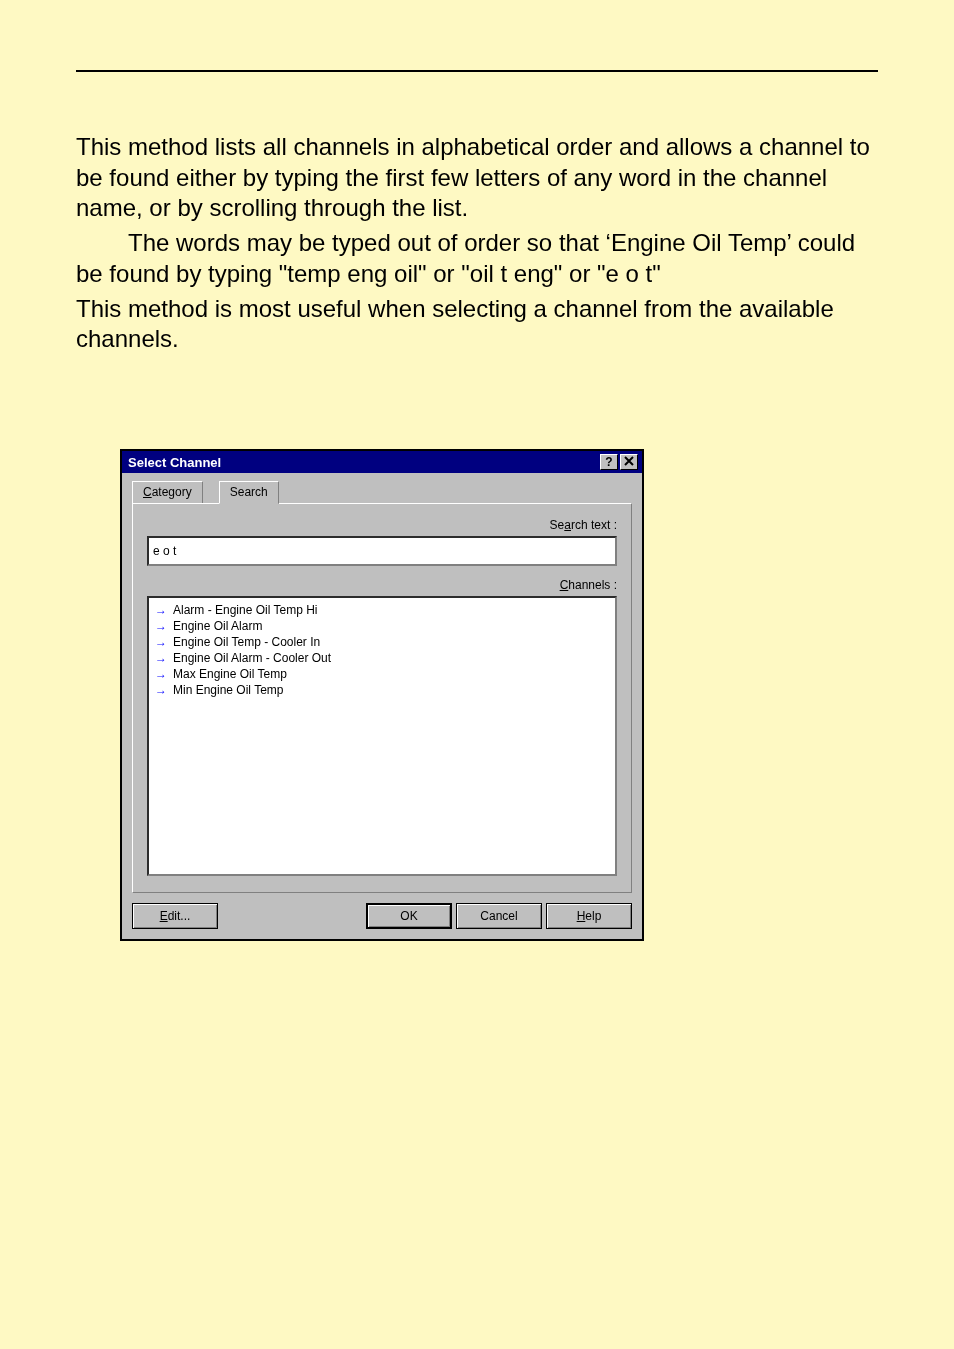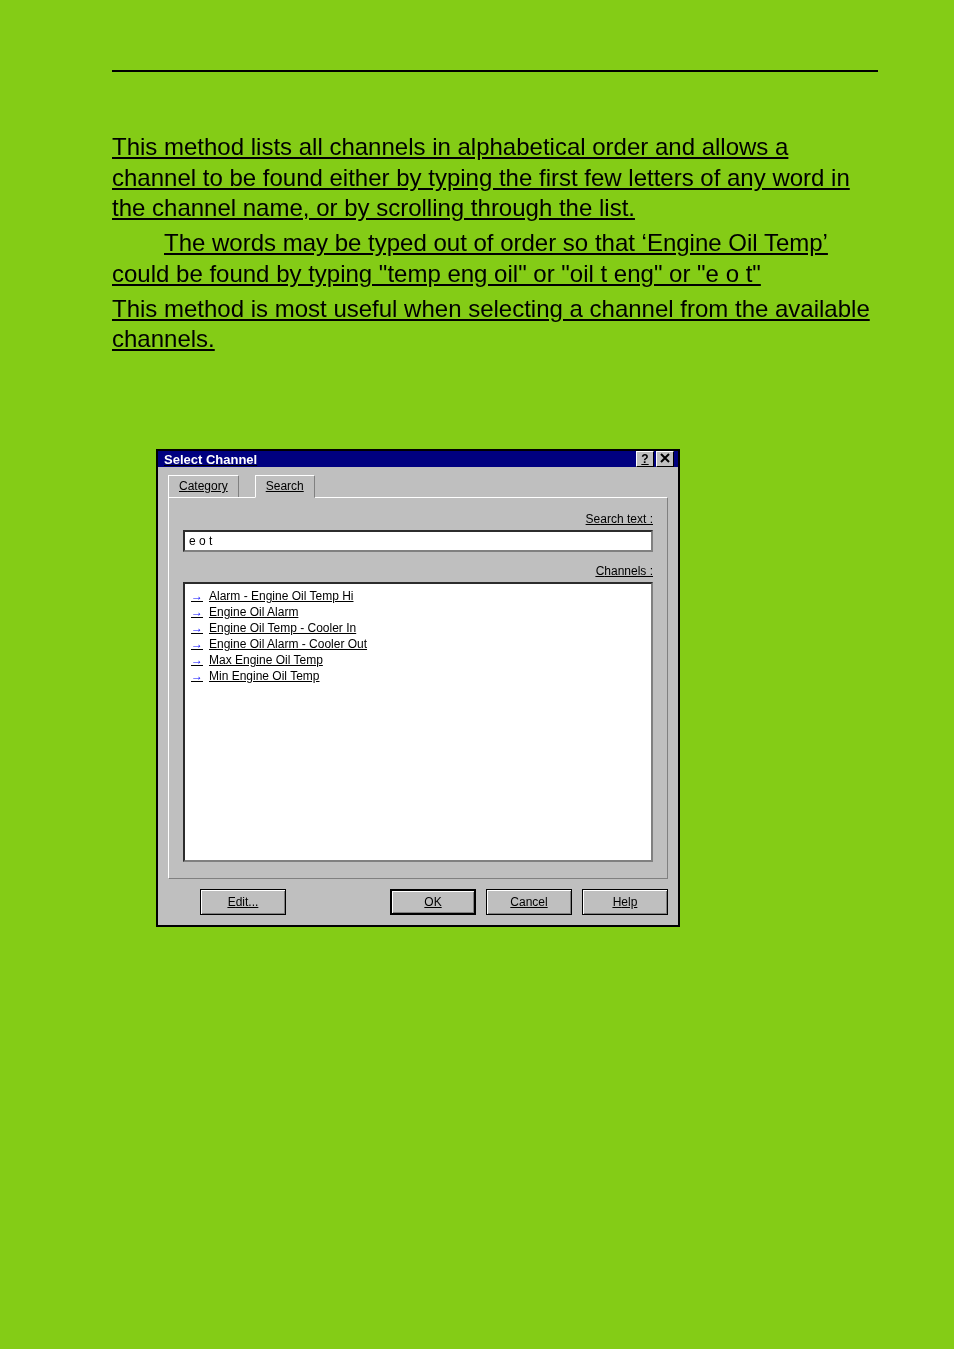--- a/index.html
+++ b/index.html
@@ -6,23 +6,22 @@
   html, body {
     margin: 0;
     padding: 0;
     background: #fff;
     font-family: Arial, Helvetica, sans-serif;
     color: #000;
   }
   .page {
     width: 954px;
     min-height: 1349px;
-    padding: 20px 76px 40px 112px;
-    background: #84cc16;
-    text-decoration: underline;
+    padding: 20px 76px 40px 76px;
+    background: #fef9c3;
   }
   .hr {
     border: none;
     border-top: 2px solid #000;
     margin: 50px 0 60px 0;
   }
   .body-text p {
     font-size: 24px;
     line-height: 1.28;
     margin: 0 0 4px 0;
@@ -39,21 +38,21 @@
     width: 524px;
     margin-left: 44px;
     border: 2px solid #000;
     background: #bfbfbf;
     font-family: "MS Sans Serif", Tahoma, Arial, sans-serif;
     font-size: 12px;
     color: #000;
     
   }
   .titlebar {
-    height: 16px;
+    height: 22px;
     background: #000080;
     color: #fff;
     font-weight: bold;
     font-size: 13px;
     display: flex;
     align-items: center;
     padding: 0 4px 0 6px;
   }
   .titlebar-text { flex: 1; }
   .titlebar-btns { display: flex; gap: 2px; }
@@ -112,21 +111,21 @@
     z-index: 1;
   }
   .field-label {
     font-size: 12px;
     margin-bottom: 4px;
     text-align: right;
   }
   .field-label .ul { text-decoration: underline; }
   .textbox {
     width: 100%;
-    height: 22px;
+    height: 30px;
     background: #fff;
     border: 2px inset #808080;
     padding: 2px 4px;
     font-size: 12px;
     font-family: inherit;
   }
   .listbox {
     width: 100%;
     height: 280px;
     background: #fff;
@@ -144,23 +143,22 @@
     cursor: pointer;
   }
   .li-arrow {
     color: #0000ff;
     font-weight: bold;
     font-size: 12px;
     line-height: 1;
   }
   .btnrow {
     display: flex;
-    gap: 10px;
+    gap: 4px;
     margin-top: 10px;
-    margin-left: 32px;
   }
   .btnrow .gap { flex: 1; }
   .btn {
     width: 86px;
     height: 26px;
     background: #bfbfbf;
     border: 1px solid #000;
     box-shadow: inset 1px 1px 0 #fff, inset -1px -1px 0 #808080;
     font-size: 12px;
     font-family: inherit;

